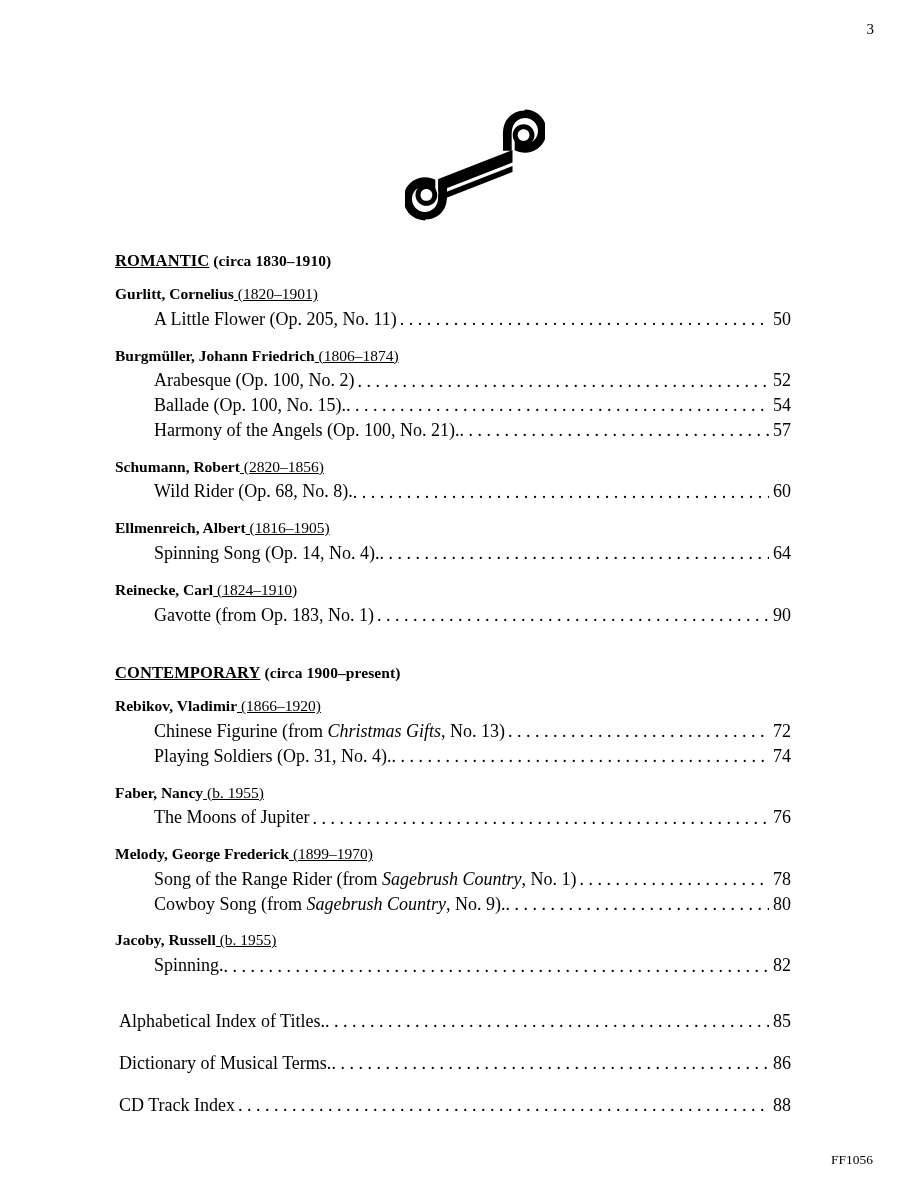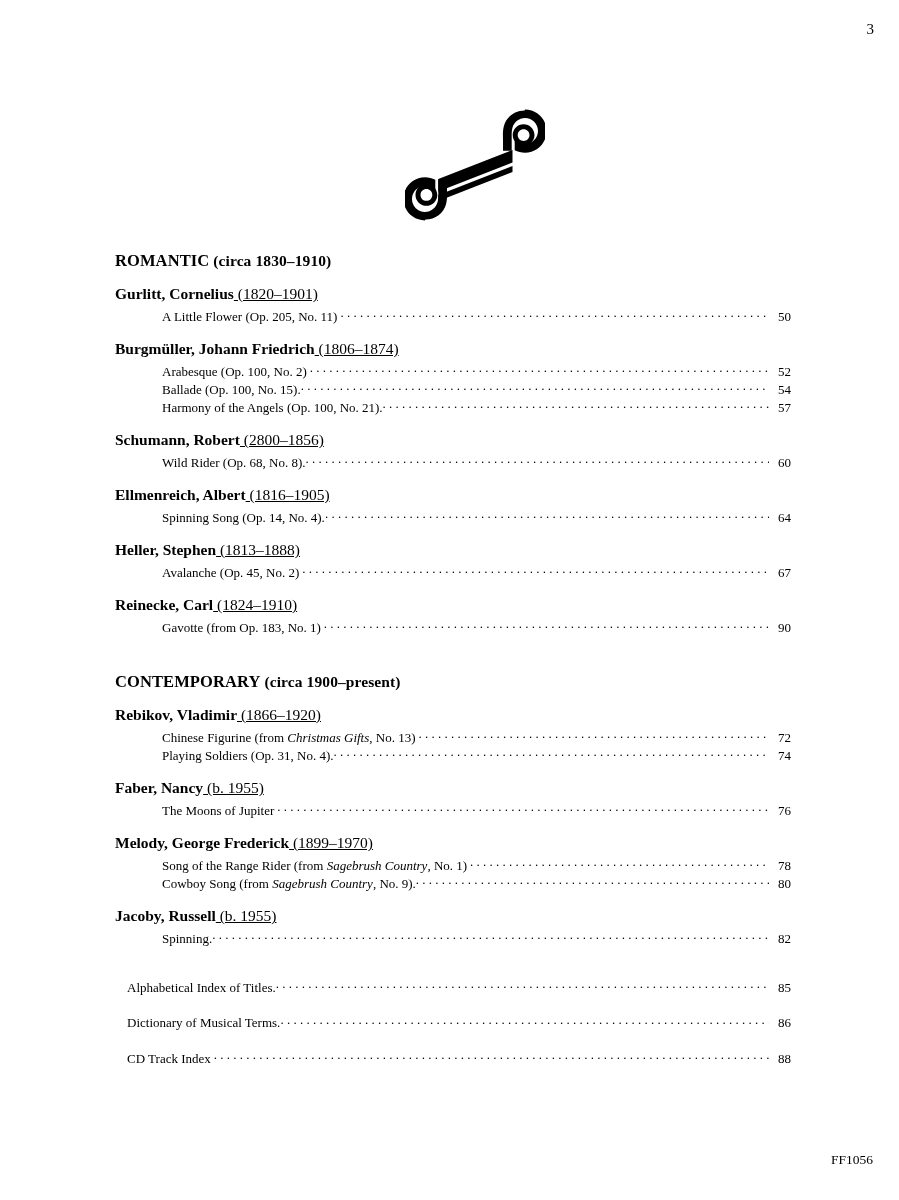--- a/index.html
+++ b/index.html
@@ -44,39 +44,39 @@
     width: 676px;
   }
 
   .section-head {
     font-weight: bold;
     font-size: 16.5px;
     letter-spacing: .1px;
     margin: 0 0 14px 0;
     line-height: 1.15;
   }
-  .section-head .era { font-weight: bold; }
+  .section-head .era { font-weight: bold; text-decoration: underline; }
   .section-head .circa { font-weight: bold; font-size: 15.5px; text-align: right; }
 
   .composer {
     font-size: 15.5px;
     line-height: 1.15;
     margin: 0 0 5px 0;
     white-space: nowrap;
   }
   .composer .name { font-weight: bold; }
   .composer .dates { font-weight: normal; text-decoration: underline; }
 
   
   .entry {
     display: flex;
-    align-items: flex-start;
-    font-size: 13px;
+    align-items: flex-end;
+    font-size: 18px;
     line-height: 1.32;
-    margin: 0 0 1px 12px;
+    margin: 0 0 1px 4px;
     padding-left: 35px;
   }
   .entry .title { white-space: nowrap; }
   .entry .title i { font-style: italic; }
   .entry .leader {
     flex: 1 1 auto;
     min-width: 8px;
     margin: 0 2px 0 3px;
     position: relative;
     overflow: hidden;
@@ -169,41 +169,33 @@
               <span class="leader"></span>
               <span class="pageno">54</span>
             </div>
             <div class="entry tight">
               <span class="title">Harmony of the Angels (Op. 100, No. 21).</span>
               <span class="leader"></span>
               <span class="pageno">57</span>
             </div>
           </div>
           <div class="group">
-            <div class="composer"><span class="name">Schumann, Robert</span><span class="dates"> (2800–1856)</span></div>
+            <div class="composer"><span class="name">Schumann, Robert</span><span class="dates"> (2820–1856)</span></div>
             <div class="entry tight">
               <span class="title">Wild Rider (Op. 68, No. 8).</span>
               <span class="leader"></span>
               <span class="pageno">60</span>
             </div>
           </div>
           <div class="group">
             <div class="composer"><span class="name">Ellmenreich, Albert</span><span class="dates"> (1816–1905)</span></div>
             <div class="entry tight">
               <span class="title">Spinning Song (Op. 14, No. 4).</span>
               <span class="leader"></span>
               <span class="pageno">64</span>
-            </div>
-          </div>
-          <div class="group">
-            <div class="composer"><span class="name">Heller, Stephen</span><span class="dates"> (1813–1888)</span></div>
-            <div class="entry">
-              <span class="title">Avalanche (Op. 45, No. 2) </span>
-              <span class="leader"></span>
-              <span class="pageno">67</span>
             </div>
           </div>
           <div class="group">
             <div class="composer"><span class="name">Reinecke, Carl</span><span class="dates"> (1824–1910)</span></div>
             <div class="entry">
               <span class="title">Gavotte (from Op. 183, No. 1) </span>
               <span class="leader"></span>
               <span class="pageno">90</span>
             </div>
           </div>

